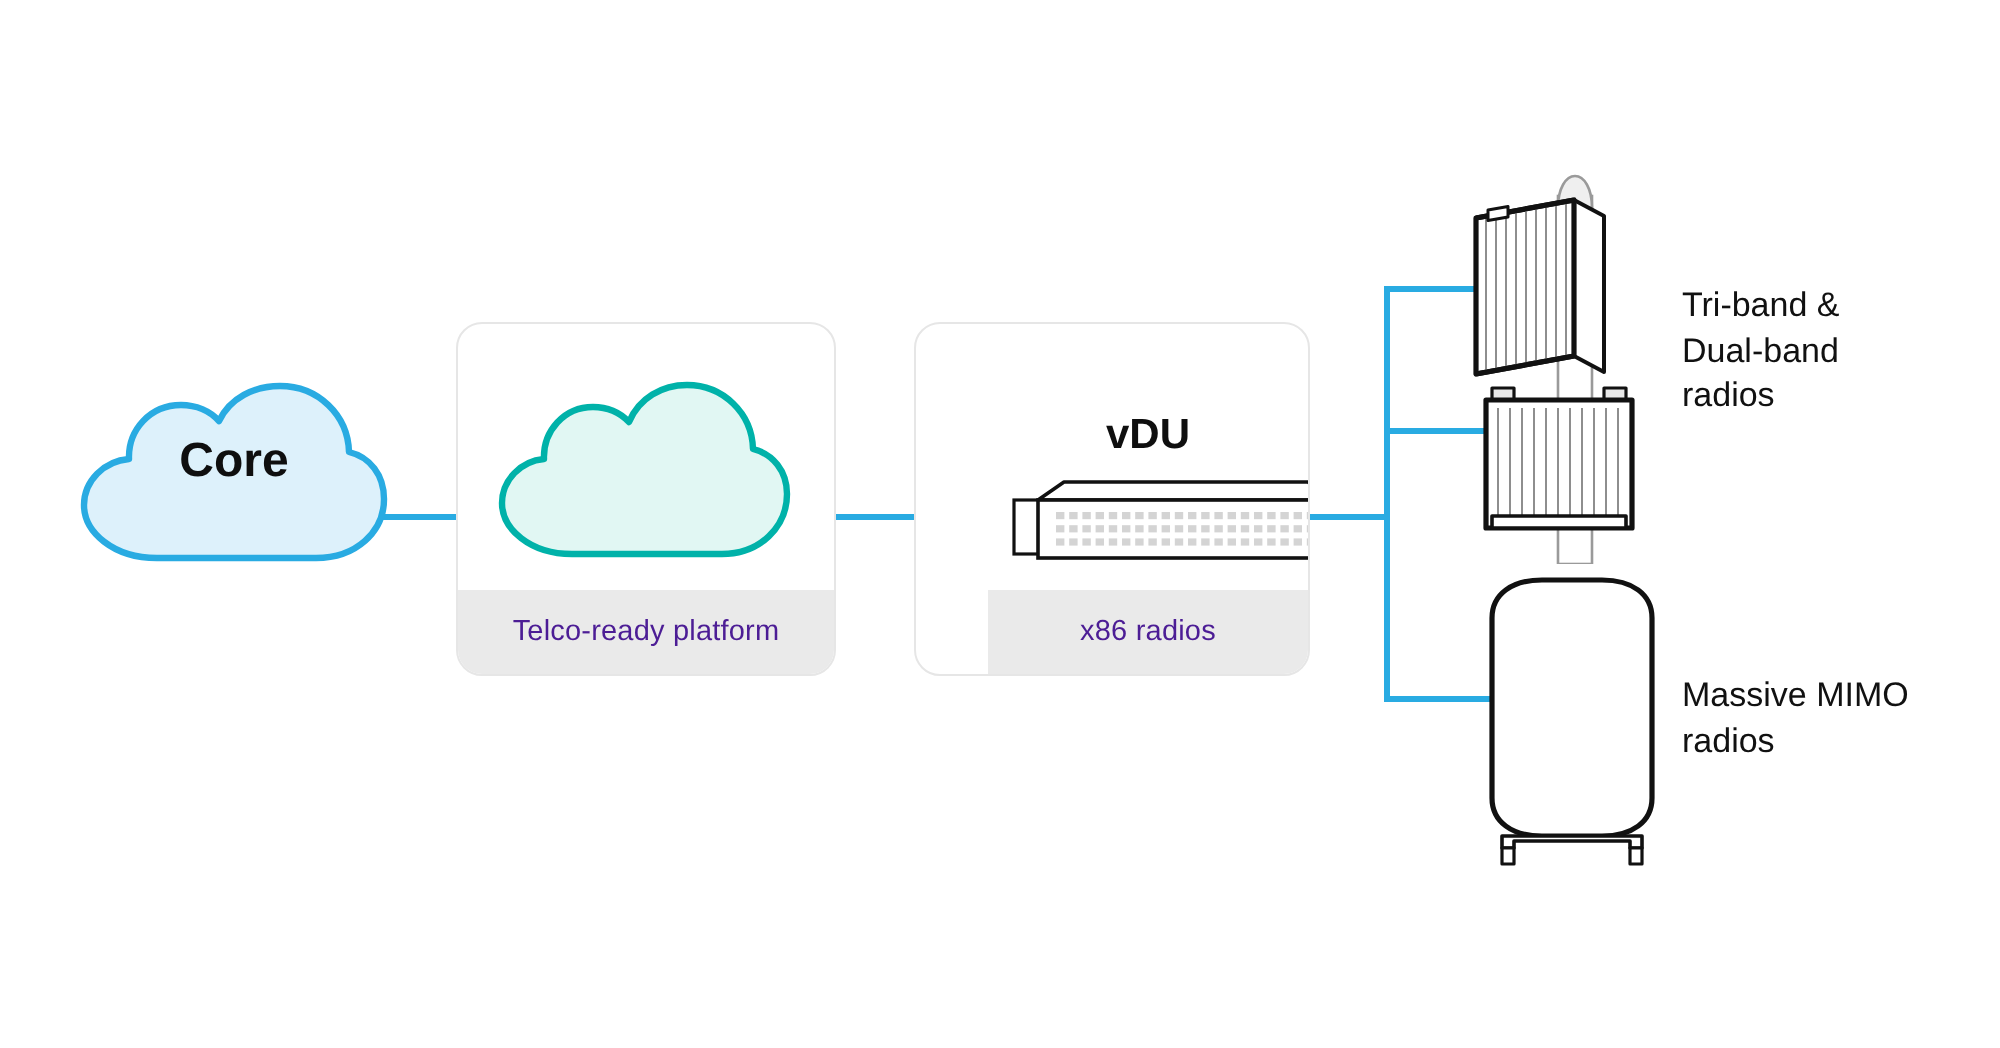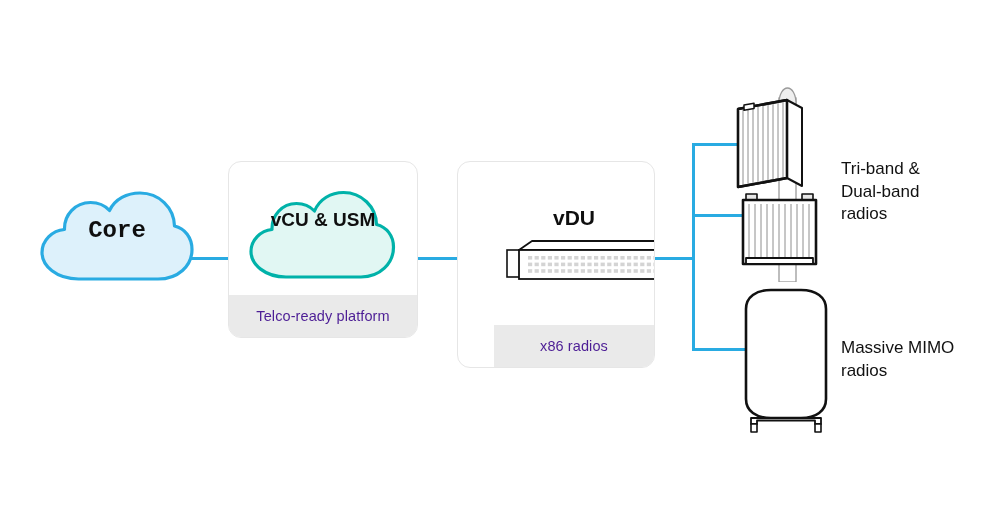--- a/index.html
+++ b/index.html
@@ -117,44 +117,42 @@
   <div class="conn-h" style="left:692px; top:214px; width:58px;"></div>
   <div class="conn-h" style="left:692px; top:348px; width:55px;"></div>
 
   <div class="cloud-wrap" style="left:38px; top:190px; width:158px; height:92px;">
     <svg width="158" height="92" viewBox="0 0 158 92">
       <path d="M40.5,89 C18.5,89 4,76 4,62.5 C4,50.5 14,40.5 26.5,39.5
                C26,25 37,12.5 52.5,12.5 C60,12.5 67,15.5 71.5,20.5
                C77,9 89,3 102,3 C121,3 136,17.5 136.5,36
                C147,38.5 154,47.5 154,59.5 C154,76 140,89 120,89 Z" fill="#ddf1fb" stroke="#29abe2" stroke-width="3.2" stroke-linejoin="round"></path>
     </svg>
-    <div class="cloud-label" style="top:28px; font-size:24px;font-family:Liberation Mono, monospace;">Core</div>
+    <div class="cloud-label" style="top:28px; font-size:24px;">Core</div>
   </div>
 
   <div class="card" style="left:228px; top:161px; width:190px; height:177px;">
     <div class="card-body">
 
       <div class="cloud-wrap" style="left:18px; top:26px; width:152px; height:92px;">
         <svg width="152" height="92" viewBox="0 0 152 92">
           <path d="M39,89 C18,89 4,76.5 4,63.5 C4,52 13.5,42.5 25,41.5
                    C24.5,27.5 35,15.5 49.5,15.5 C56.5,15.5 63,18.3 67.5,23
                    C72.5,11 84,4.5 96.5,4.5 C114.5,4.5 129,18.5 129.5,36.5
                    C139.5,39 146.5,47.5 146.5,59 C146.5,75.5 133,89 114,89 Z" fill="#e1f7f3" stroke="#00b2a9" stroke-width="3.2" stroke-linejoin="round"></path>
         </svg>
-        <div class="cloud-label" style="top:21px; font-size:19px;">vCU &amp;
-USM</div>
       </div>
 
       <div class="card-footer">
         <span class="card-footer-text">Telco-ready platform</span>
       </div>
     </div>
   </div>
 
-  <div class="card" style="left:457px; top:161px; width:198px; height:207px;padding-left:36px;">
+  <div class="card" style="left:457px; top:161px; width:198px; height:177px;padding-left:36px;">
     <div class="card-body">
 
       <div class="vdu-title" style="top:44px;">vDU</div>
 
       <div class="device" style="left:11px; top:72px; width:176px; height:52px;">
         <svg width="176" height="52" viewBox="0 0 176 52">
 
           <rect x="2" y="16" width="13" height="27" fill="#ffffff" stroke="#111111" stroke-width="1.6"></rect>
 
           <rect x="161" y="16" width="13" height="27" fill="#ffffff" stroke="#111111" stroke-width="1.6"></rect>
@@ -297,20 +295,20 @@
       <path d="M6,22 C6,10 16,3 31,3 L61,3 C76,3 86,10 86,22
                L86,112 C86,124 76,131 61,131 L31,131 C16,131 6,124 6,112 Z" fill="#ffffff" stroke="#111111" stroke-width="2.6" stroke-linejoin="round"></path>
 
       <path d="M11,131 L81,131 L81,137 L75,137 L75,133.5 L17,133.5 L17,137 L11,137 Z" fill="#ffffff" stroke="#111111" stroke-width="1.8" stroke-linejoin="round"></path>
 
       <path d="M11,137 L17,137 L17,145 L11,145 Z" fill="#ffffff" stroke="#111111" stroke-width="1.6" stroke-linejoin="round"></path>
       <path d="M75,137 L81,137 L81,145 L75,145 Z" fill="#ffffff" stroke="#111111" stroke-width="1.6" stroke-linejoin="round"></path>
     </svg>
   </div>
 
-  <div class="side-label" style="left:841px; top:142px;margin-top:16px;">Tri-band &amp;
+  <div class="side-label" style="left:841px; top:142px;">Tri-band &amp;
 Dual-band
 radios</div>
 
   <div class="side-label" style="left:841px; top:337px;">Massive MIMO
 radios</div>
 
 </div>
 
 </body></html>

